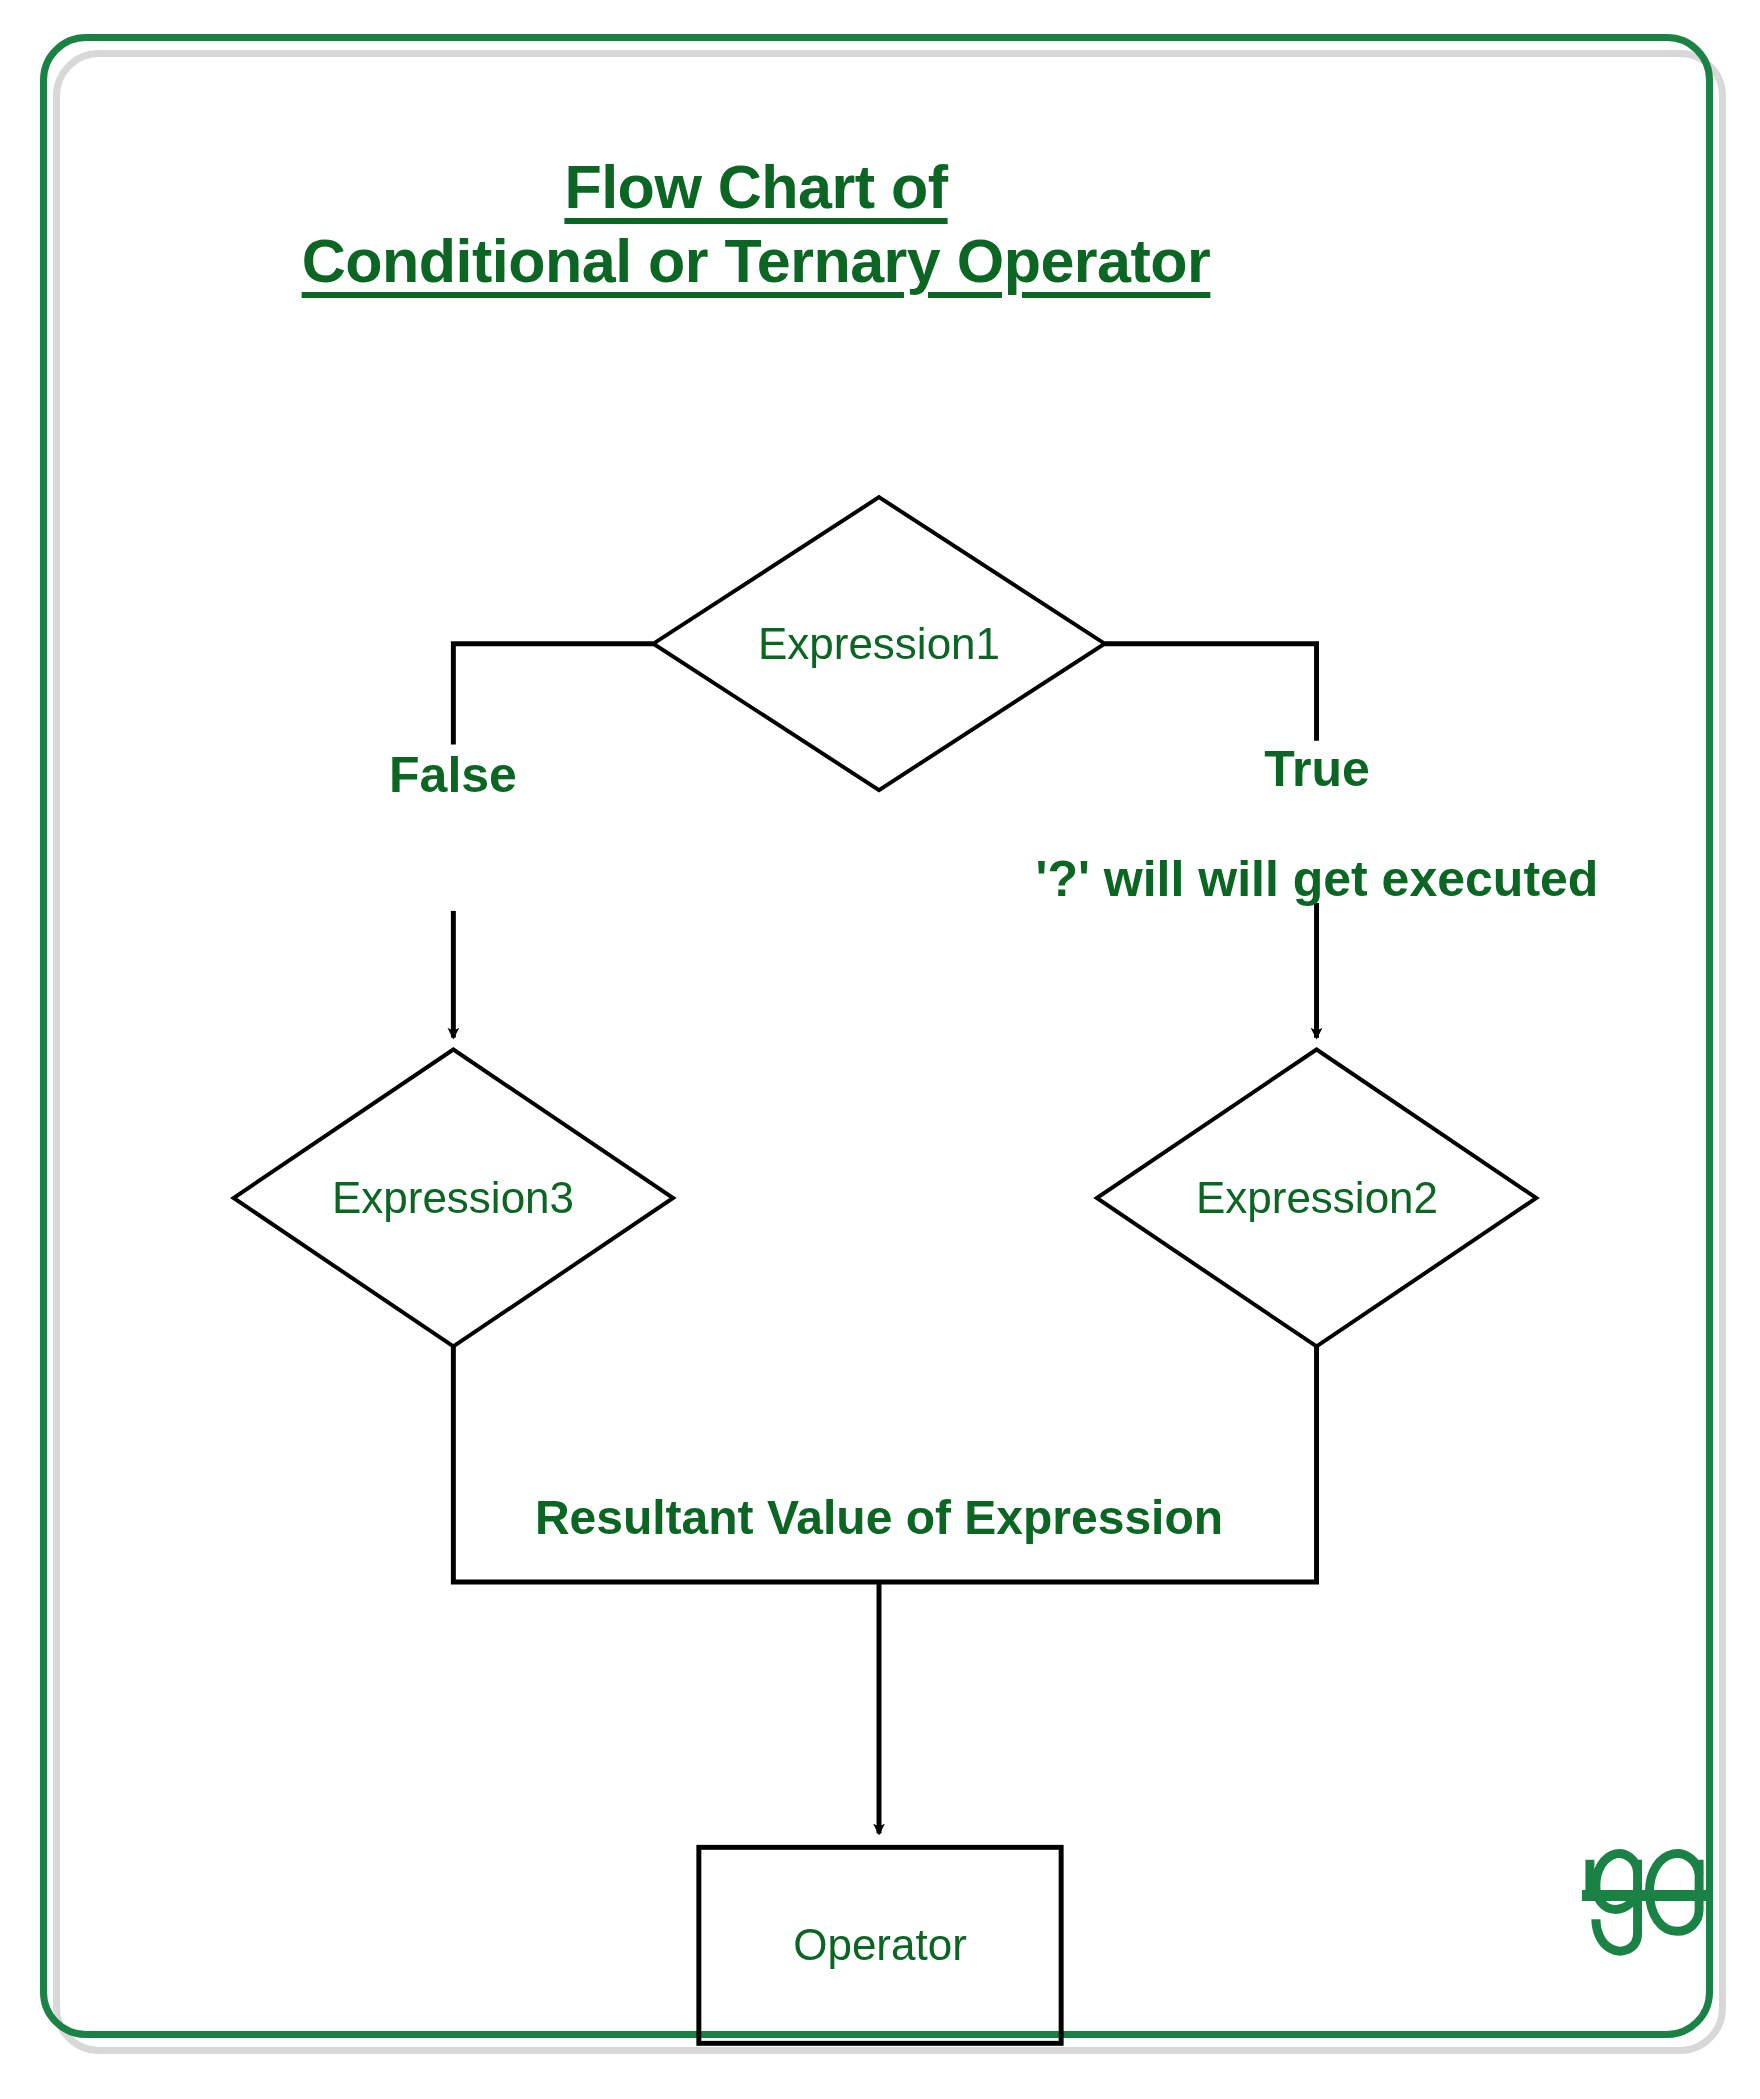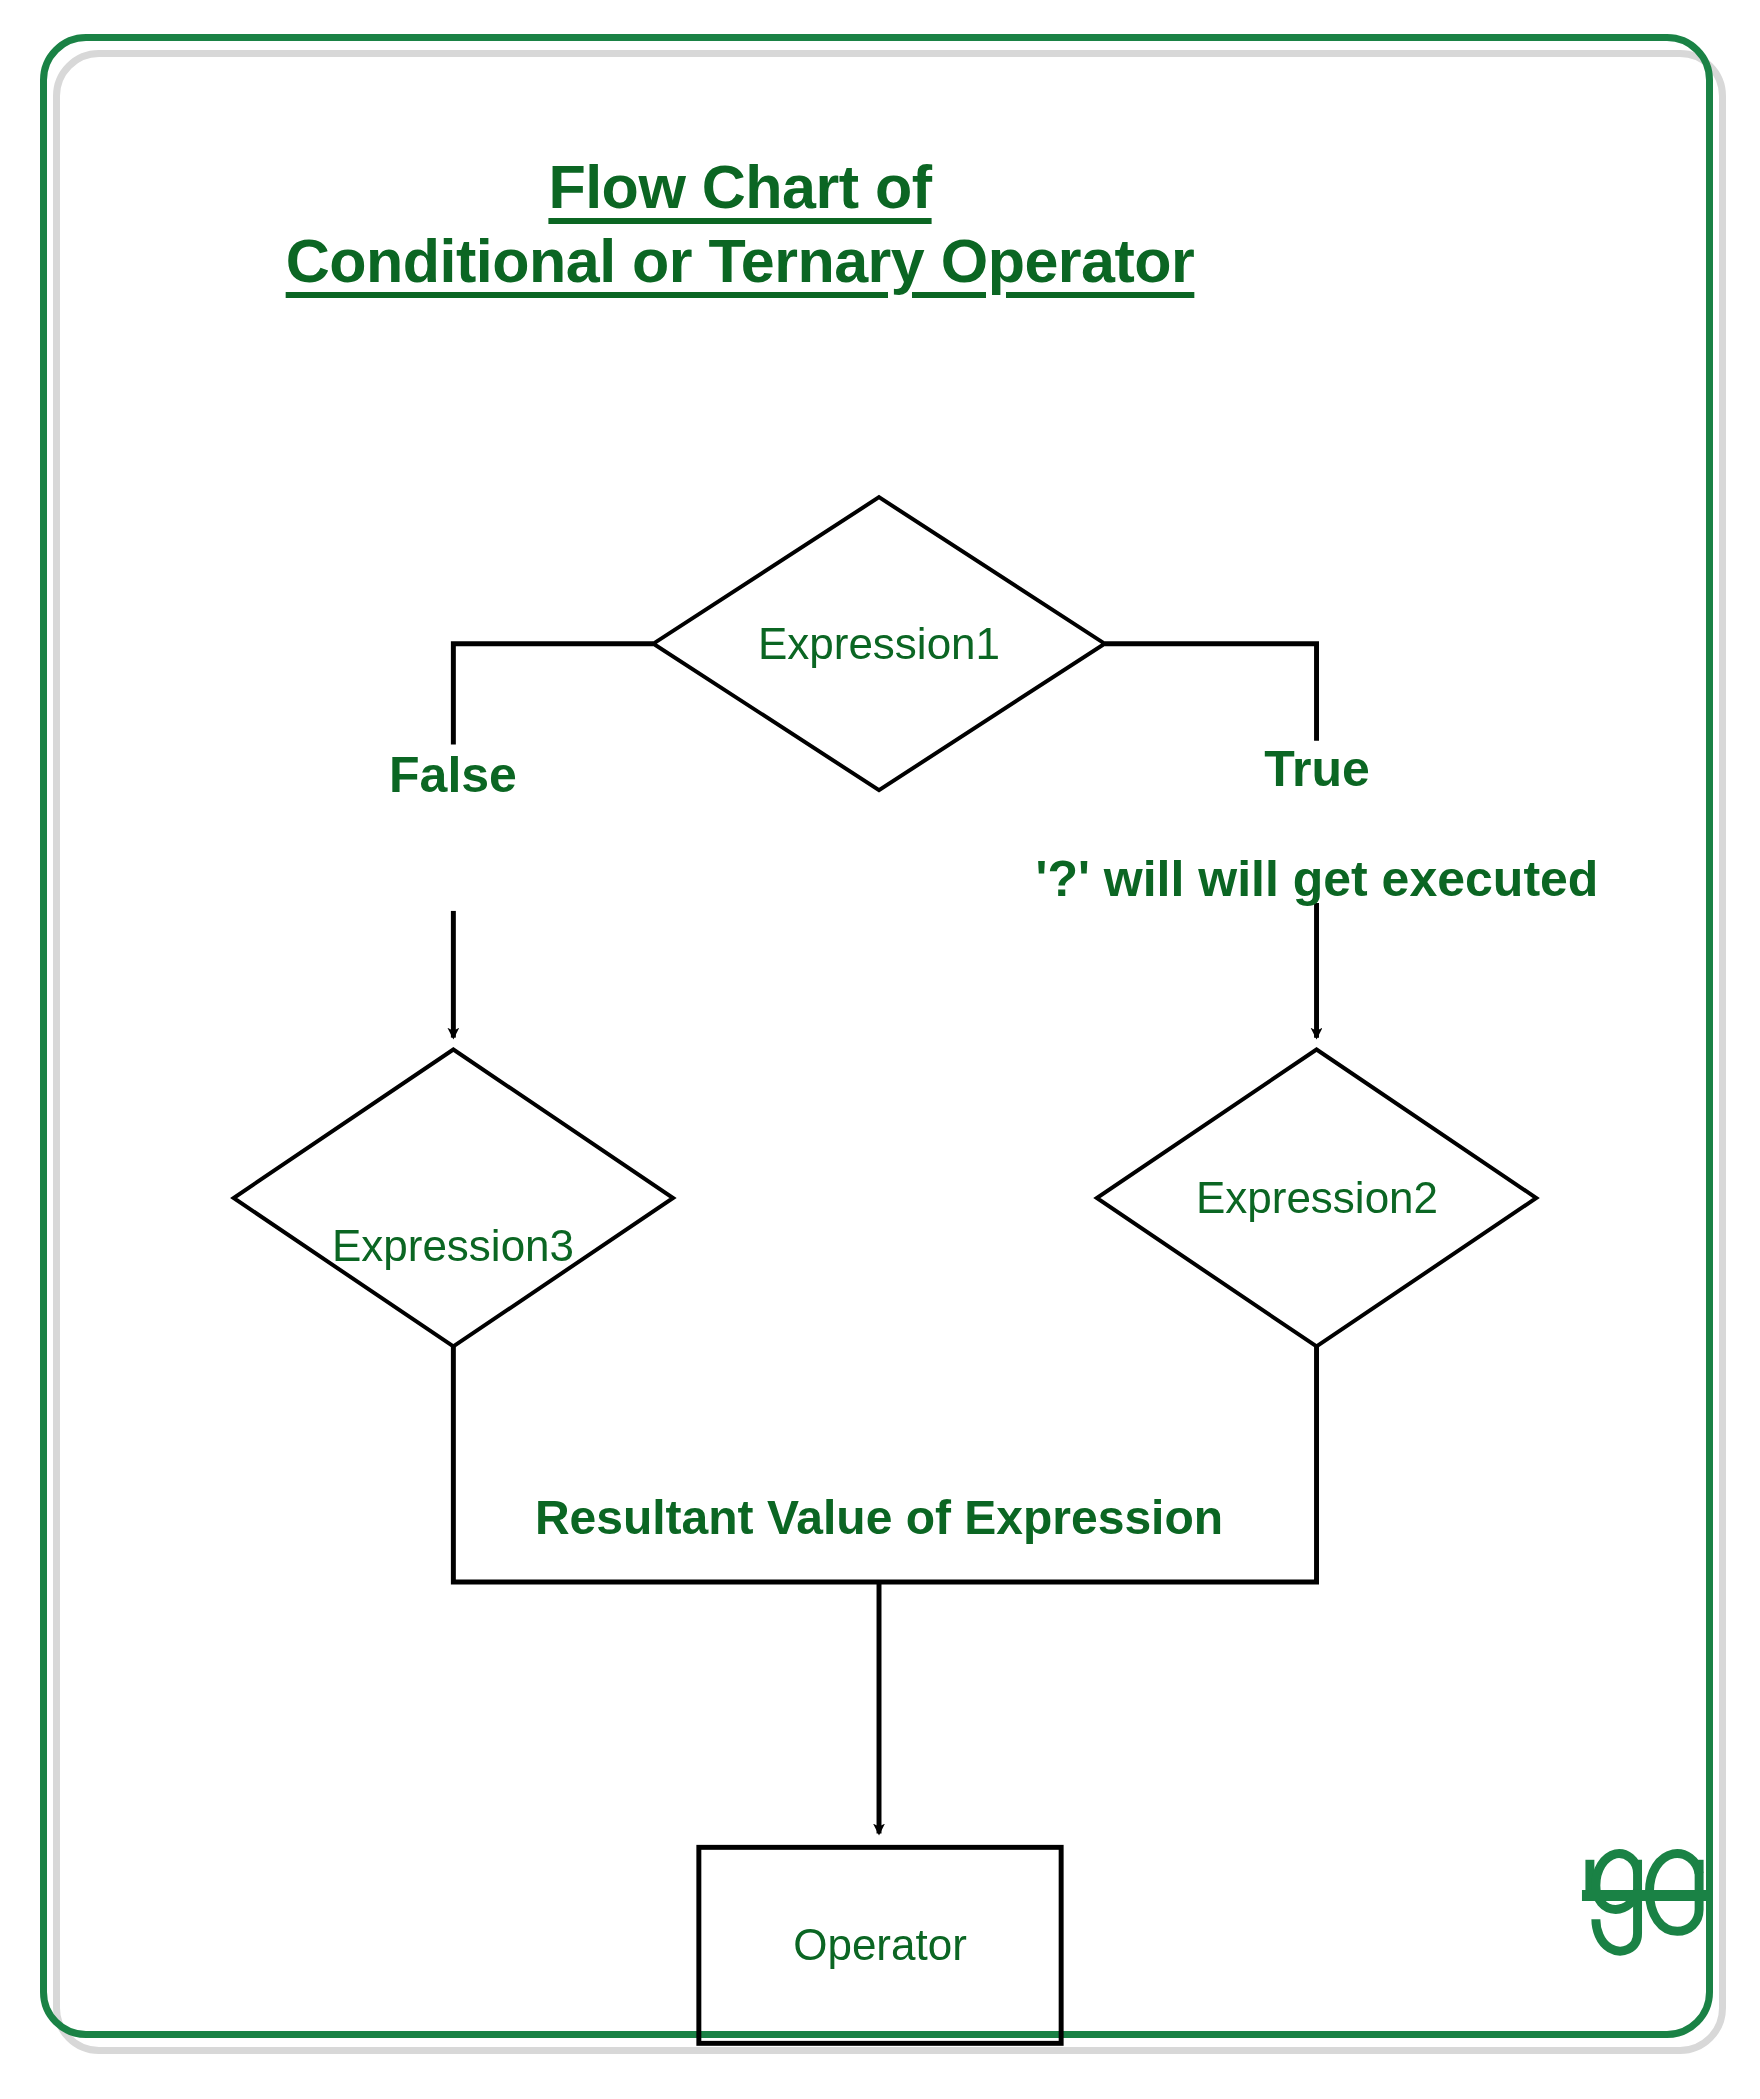--- a/index.html
+++ b/index.html
@@ -40,20 +40,21 @@
     background: transparent;
   }
   
   .title-wrap {
     position: absolute;
     left: 0;
     top: 150px;
     width: 1480px;
     text-align: center;
     line-height: 1.22;
+    padding-left: 16px;
   }
   .title-line {
     display: inline-block;
     font-size: 61px;
     font-weight: bold;
     color: #0b6623;
     text-decoration: underline;
     text-decoration-thickness: 6px;
     text-underline-offset: 10px;
     letter-spacing: -0.5px;
@@ -132,21 +133,21 @@
 
     <path d="M458,1360 L458,1598 L888,1598" fill="none" stroke="#000000" stroke-width="5"></path>
     <path d="M1330,1360 L1330,1598 L888,1598" fill="none" stroke="#000000" stroke-width="5"></path>
 
     <path d="M888,1598 L888,1852" fill="none" stroke="#000000" stroke-width="5" marker-end="url(#arrowhead)"></path>
 
     <rect x="706" y="1866" width="366" height="198" fill="none" stroke="#000000" stroke-width="5"></rect>
   </svg>
 
   <div class="node-label" style="left:879px; top:644px;">Expression1</div>
-  <div class="node-label" style="left:453px; top:1246px;">Expression3</div>
+  <div class="node-label" style="left:453px; top:1198px;">Expression3</div>
   <div class="node-label" style="left:1317px; top:1198px;">Expression2</div>
   <div class="node-label" style="left:880px; top:1945px;">Operator</div>
 
   <div class="edge-label" style="left:453px; top:775px;">False</div>
   <div class="edge-label" style="left:1317px; top:769px;">True</div>
   <div class="edge-label" style="left:1317px; top:879px;">'?' will will get executed</div>
   <div class="edge-label big" style="left:879px; top:1517px;">Resultant Value of Expression</div>
 
   <svg class="logo" viewBox="0 0 140 140">
     <g fill="none" stroke="#1a8245" stroke-width="9" stroke-linecap="butt">

